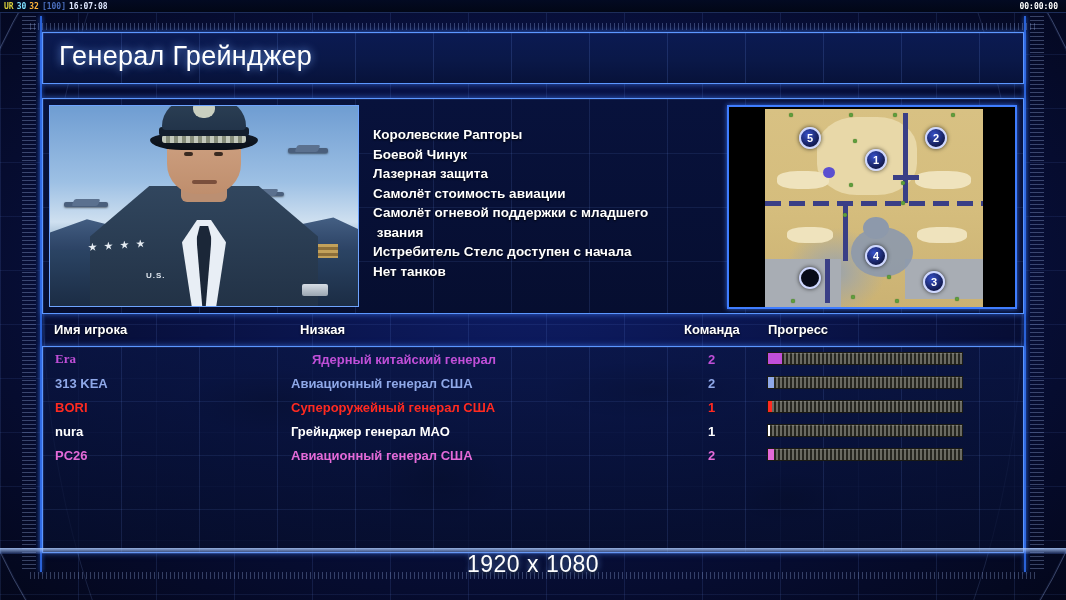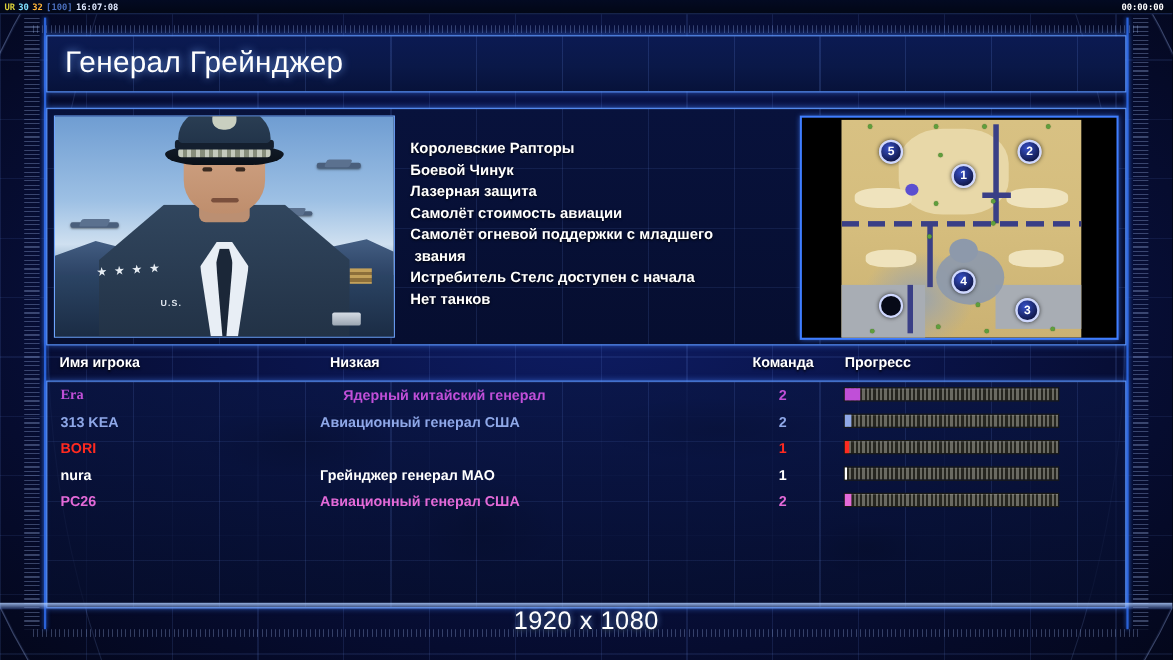--- a/index.html
+++ b/index.html
@@ -380,20 +380,21 @@
         <div class="prow">
           <span class="p-name" style="color: rgb(143, 168, 232);">313 KEA</span>
           <span class="p-army" style="color: rgb(143, 168, 232);">Авиационный генерал США</span>
           <span class="p-team" style="color: rgb(143, 168, 232);">2</span>
           <span class="p-bar">
             <span class="p-fill" style="width: 3%; background: rgb(143, 168, 232);"></span>
           </span>
         </div>
         <div class="prow">
           <span class="p-name" style="color: rgb(255, 42, 32);">BORI</span>
+          <span class="p-army" style="color: rgb(255, 42, 32);">Супероружейный генерал США</span>
           <span class="p-team" style="color: rgb(255, 42, 32);">1</span>
           <span class="p-bar">
             <span class="p-fill" style="width: 2%; background: rgb(255, 42, 32);"></span>
           </span>
         </div>
         <div class="prow">
           <span class="p-name" style="color: rgb(255, 255, 255);">nura</span>
           <span class="p-army" style="color: rgb(255, 255, 255);">Грейнджер генерал МАО</span>
           <span class="p-team" style="color: rgb(255, 255, 255);">1</span>
           <span class="p-bar">

